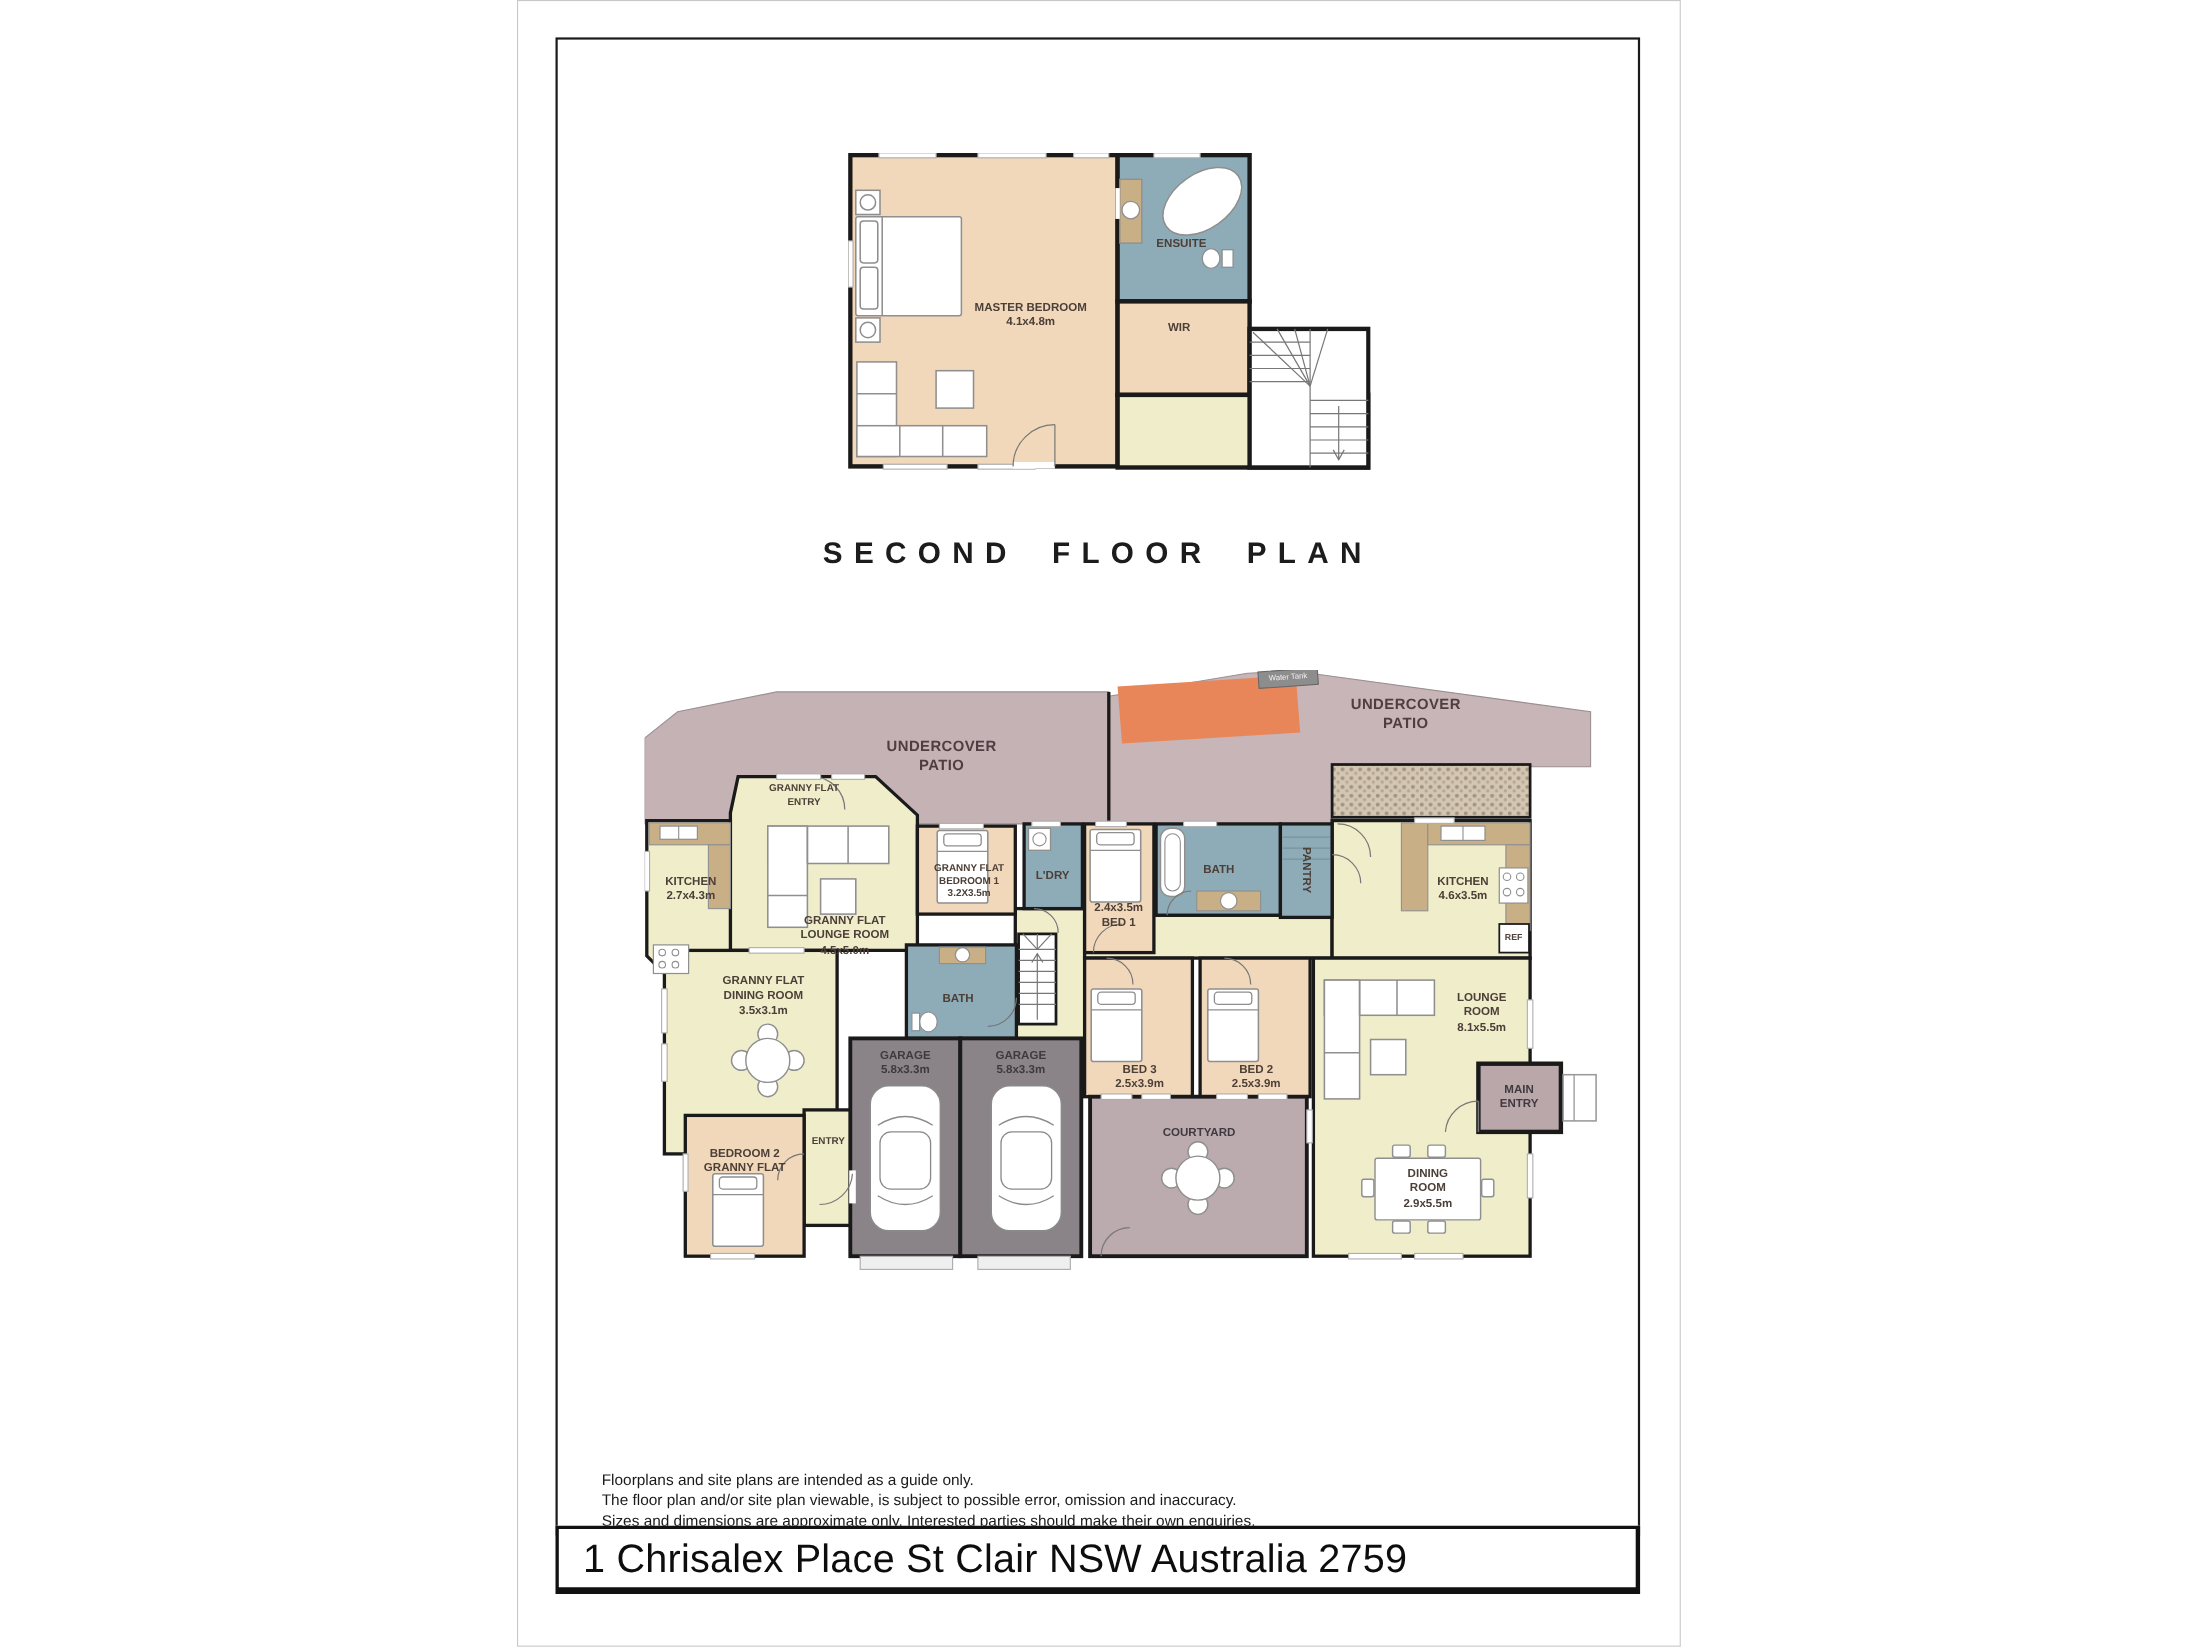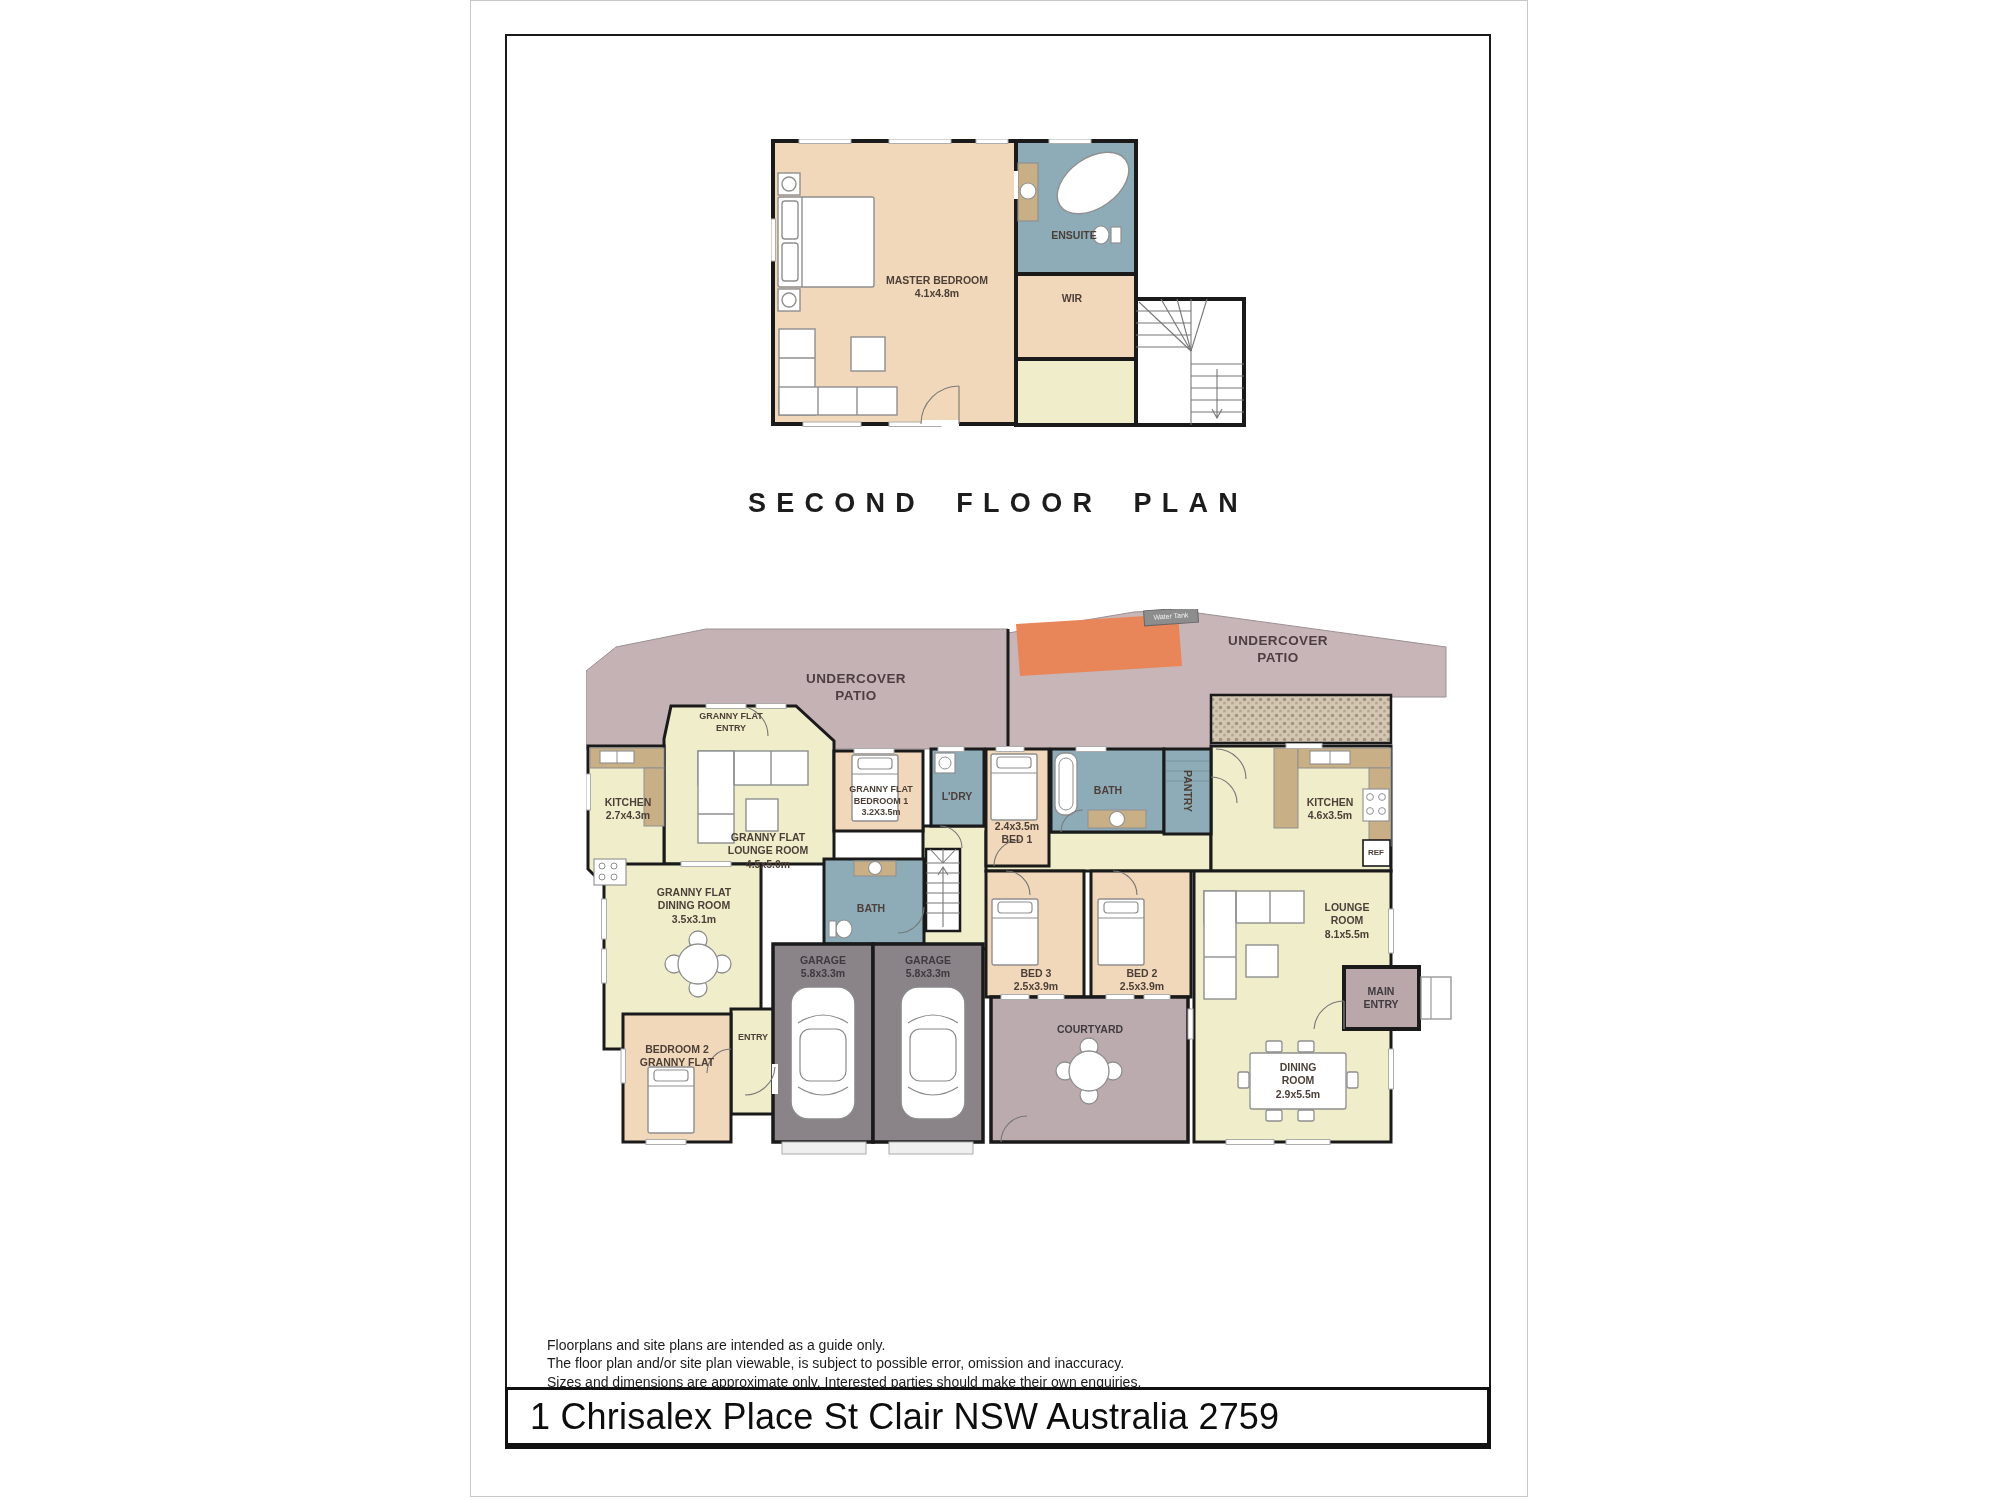--- a/index.html
+++ b/index.html
@@ -104,21 +104,21 @@
        <rect x="150" y="281" width="38" height="6" fill="#fff" stroke="none"></rect>
        <path d="M150,285 A38,38 0 0 1 188,247"></path>
             <line x1="188" y1="285" x2="188" y2="247"></line>
        <rect x="243" y="32" width="4" height="28" fill="#fff" stroke="none"></rect>
      </g>
    </svg>
    <div class="lb" style="left:166px;top:148px">
      <span class="ln">MASTER BEDROOM</span>
      <span class="ln">4.1x4.8m</span>
    </div>
-   <div class="lb" style="left:303px;top:97px">
+   <div class="lb" style="left:303px;top:83px">
      <span class="ln">ENSUITE</span>
    </div>
    <div class="lb" style="left:301px;top:160px">
      <span class="ln">WIR</span>
    </div>
   </div>
 
   <div class="plan-title t2">SECOND FLOOR PLAN</div>
 
   <div class="plan plan-first">

